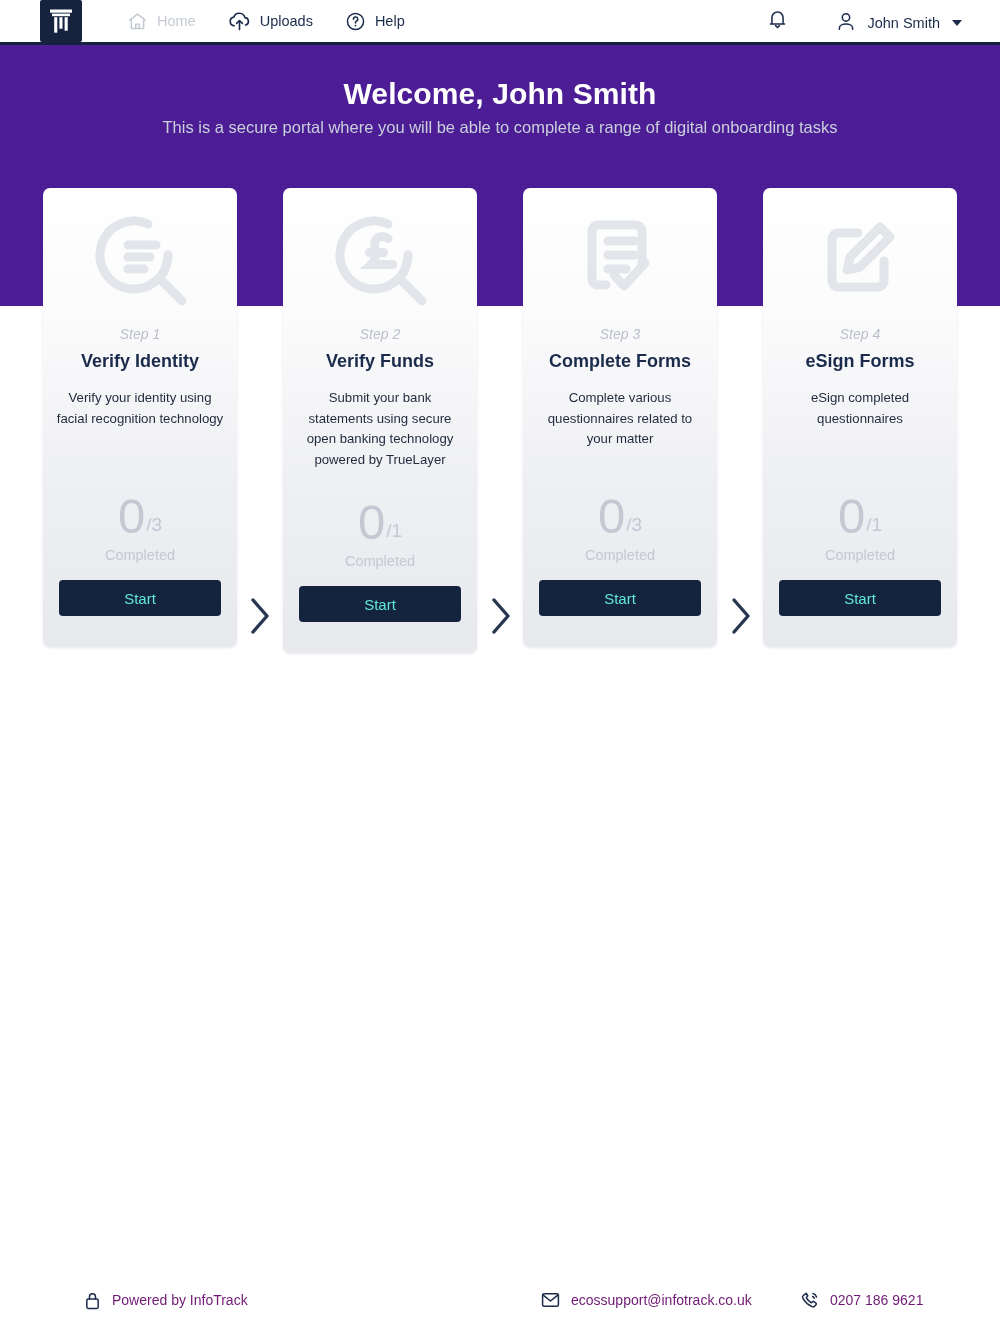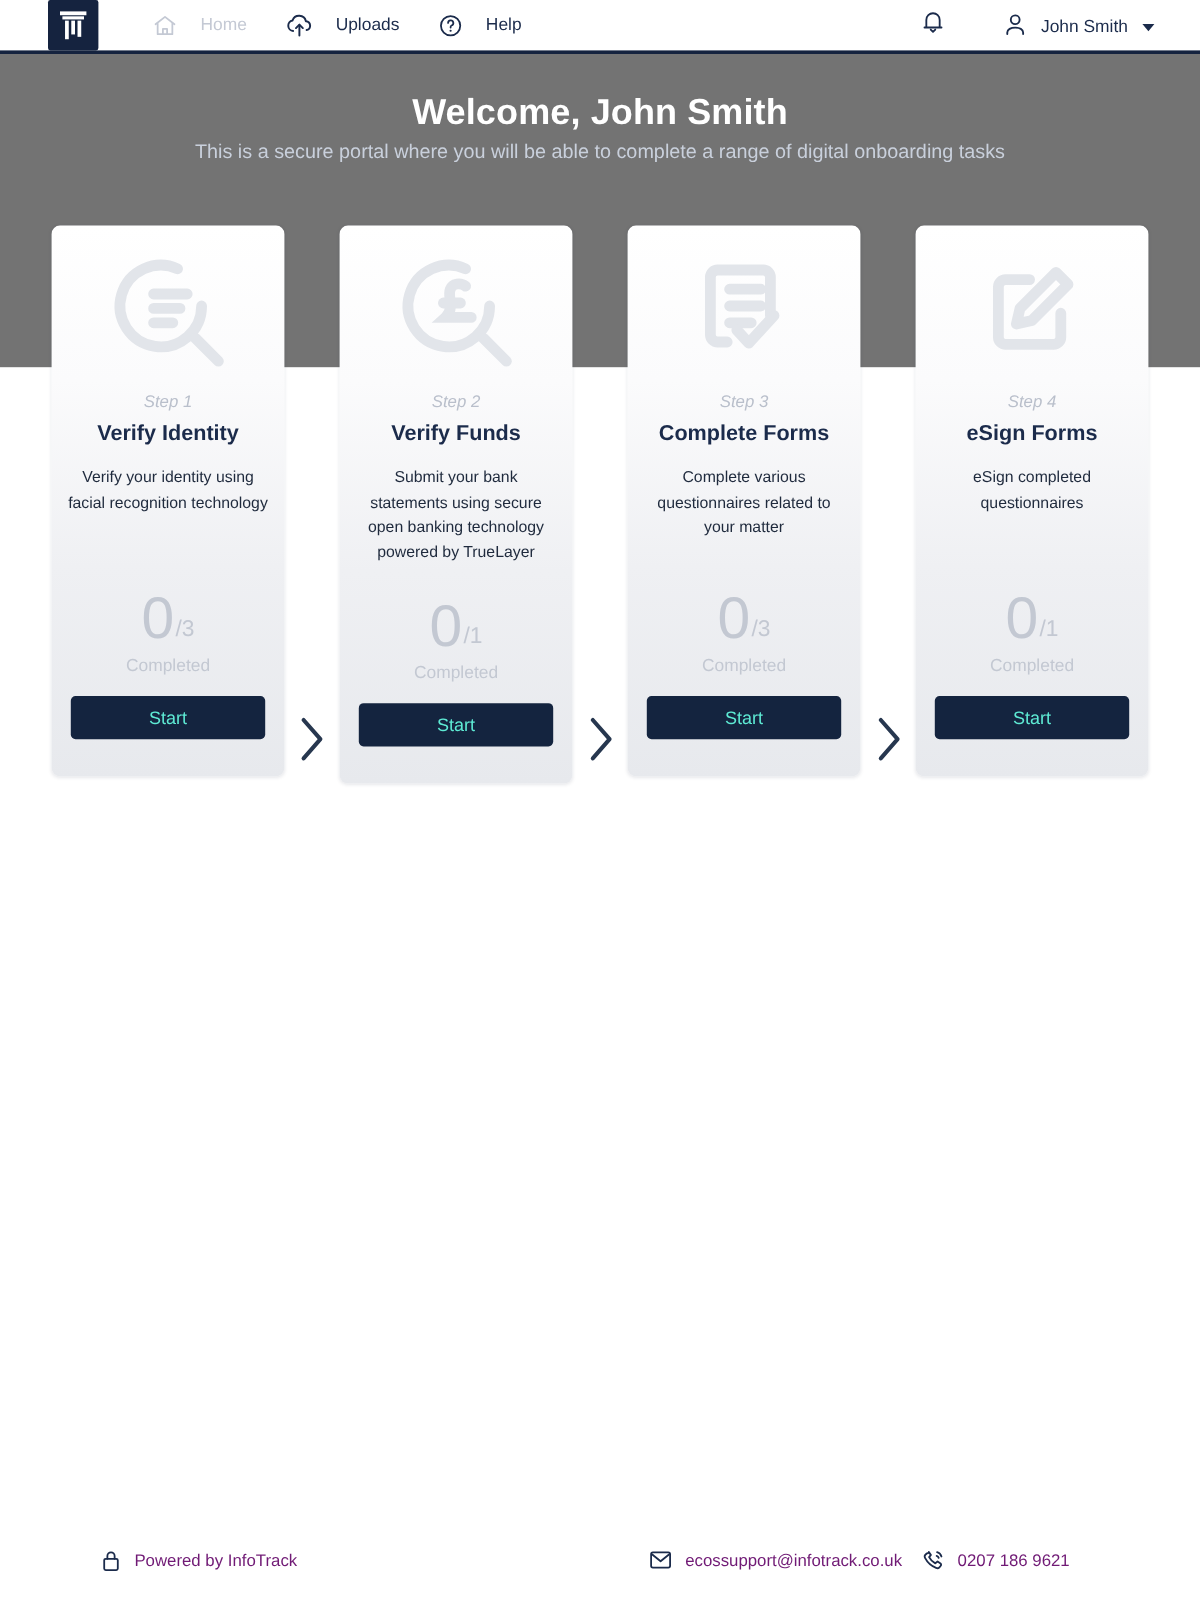--- a/index.html
+++ b/index.html
@@ -45,21 +45,21 @@
   .nav-group {
     display: flex;
     align-items: center;
     margin-left: 45px;
     gap: 32px;
   }
 
   .nav-item {
     display: flex;
     align-items: center;
-    gap: 19px;
+    gap: 9px;
     font-size: 14.5px;
     color: #1b2b4b;
     cursor: pointer;
     white-space: nowrap;
   }
   .nav-item.disabled { color: #c4c9d4; }
   .nav-item svg { display: block; }
 
   .header-right {
     margin-left: auto;
@@ -86,21 +86,21 @@
     border-top: 6px solid #1b2b4b;
     margin-left: 2px;
   }
 
   
   .banner {
     position: absolute;
     top: 45px; left: 0;
     width: 1000px;
     height: 261px;
-    background: #737373;
+    background: #4c1d95;
   }
 
   .banner-title {
     position: absolute;
     top: 32px;
     width: 100%;
     text-align: center;
     color: #ffffff;
     font-size: 30px;
     font-weight: bold;
@@ -245,21 +245,21 @@
   .footer-item {
     display: flex;
     align-items: center;
     gap: 11px;
     font-size: 14px;
     color: #701a75;
     white-space: nowrap;
   }
   .footer-item.powered { position: absolute; left: 84px; }
   .footer-item.mail    { position: absolute; left: 541px; }
-  .footer-item.phone   { position: absolute; left: 768px; }
+  .footer-item.phone   { position: absolute; left: 800px; }
   .footer-item svg { display: block; }
 </style>
 </head>
 <body>
 
 <div class="page">
 
   <div class="header">
 
     <div class="logo-box">

